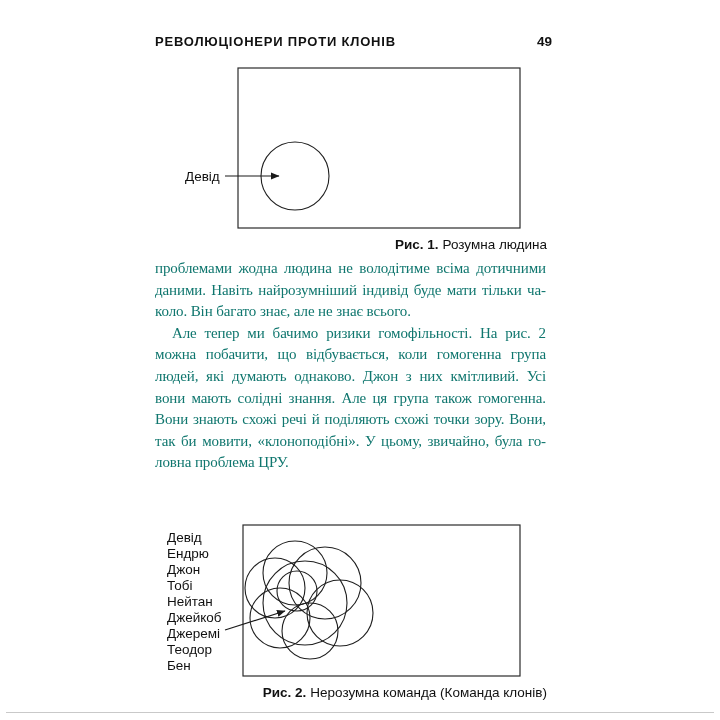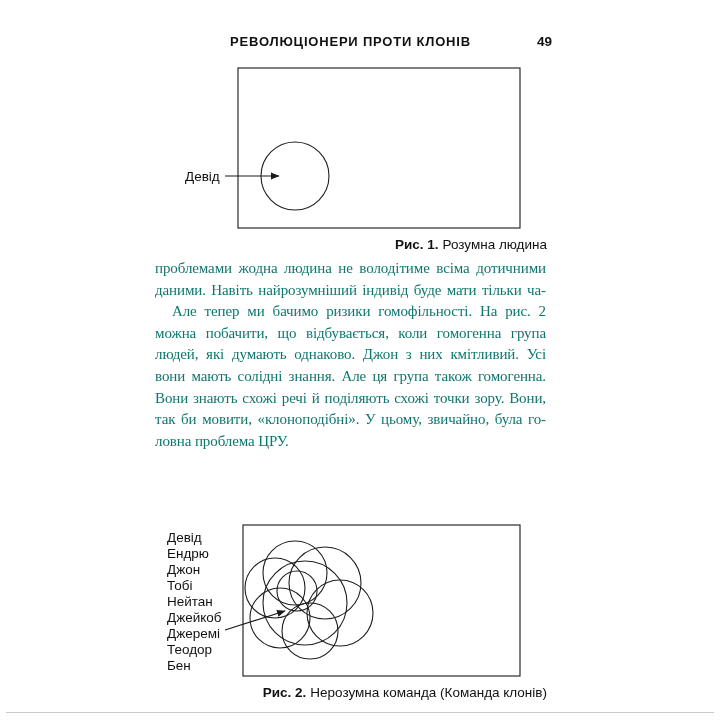--- a/index.html
+++ b/index.html
@@ -17,21 +17,20 @@
   
   .page-header {
     position: absolute;
     left: 155px;
     top: 34px;
     width: 391px;
     height: 18px;
   }
   .running-head {
     display: block;
-    text-align: center;
     font-family: "Liberation Sans", "DejaVu Sans", sans-serif;
     font-weight: bold;
     font-size: 13px;
     letter-spacing: 0.8px;
     color: #111;
   }
   .page-number {
     position: absolute;
     right: -6px;
     top: 0;
@@ -110,20 +109,21 @@
       <line class="fig-line" x1="70" y1="112" x2="124" y2="112" marker-end="url(#arrow1)"></line>
     </svg>
     <figcaption>
       <b class="cap-num">Рис. 1.</b><span class="cap-rest">Розумна людина</span>
     </figcaption>
   </figure>
 
   <div class="body-text">
     <div class="tline">проблемами жодна людина не володітиме всіма дотичними</div>
     <div class="tline">даними. Навіть найрозумніший індивід буде мати тільки ча-</div>
+    <div class="tline last">коло. Він багато знає, але не знає всього.</div>
     <div class="tline indent">Але тепер ми бачимо ризики гомофільності. На рис. 2</div>
     <div class="tline">можна побачити, що відбувається, коли гомогенна група</div>
     <div class="tline">людей, які думають однаково. Джон з них кмітливий. Усі</div>
     <div class="tline">вони мають солідні знання. Але ця група також гомогенна.</div>
     <div class="tline">Вони знають схожі речі й поділяють схожі точки зору. Вони,</div>
     <div class="tline">так би мовити, «клоноподібні». У цьому, звичайно, була го-</div>
     <div class="tline last">ловна проблема ЦРУ.</div>
   </div>
 
   <figure class="figure2">

